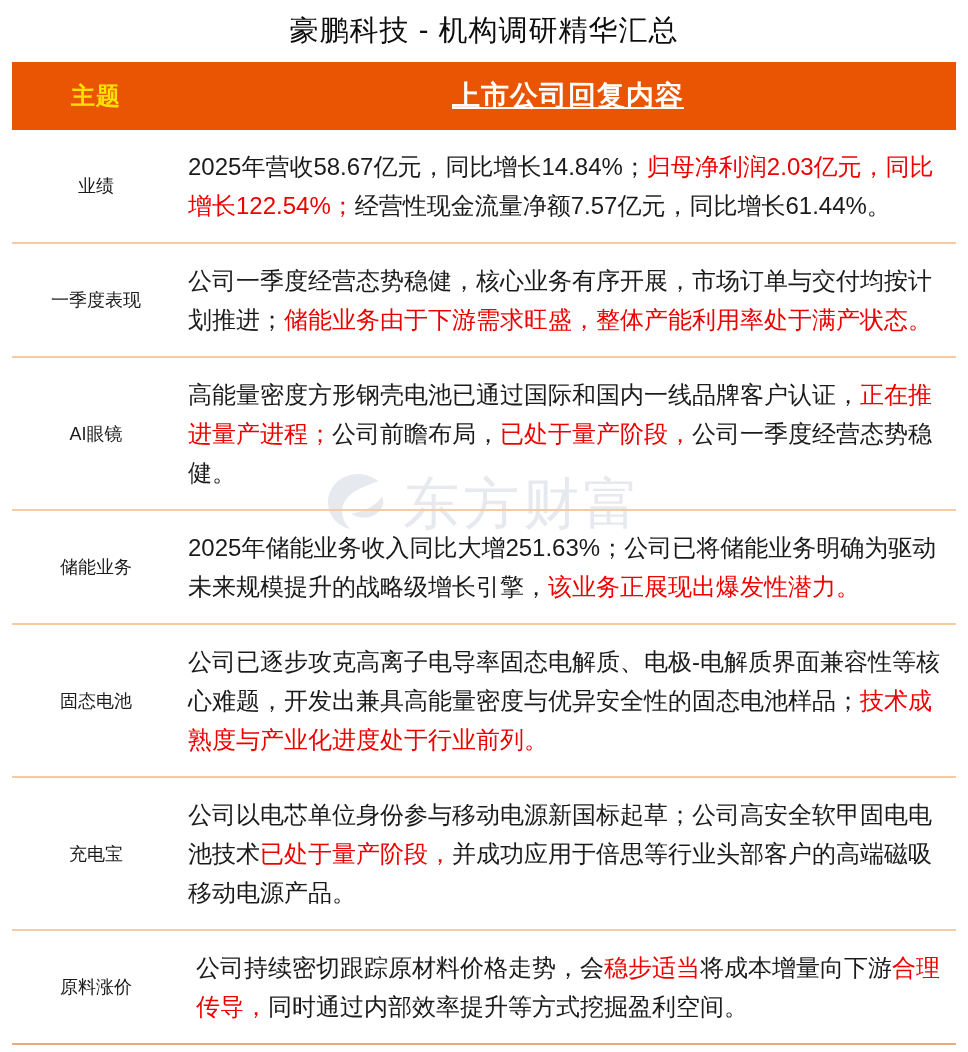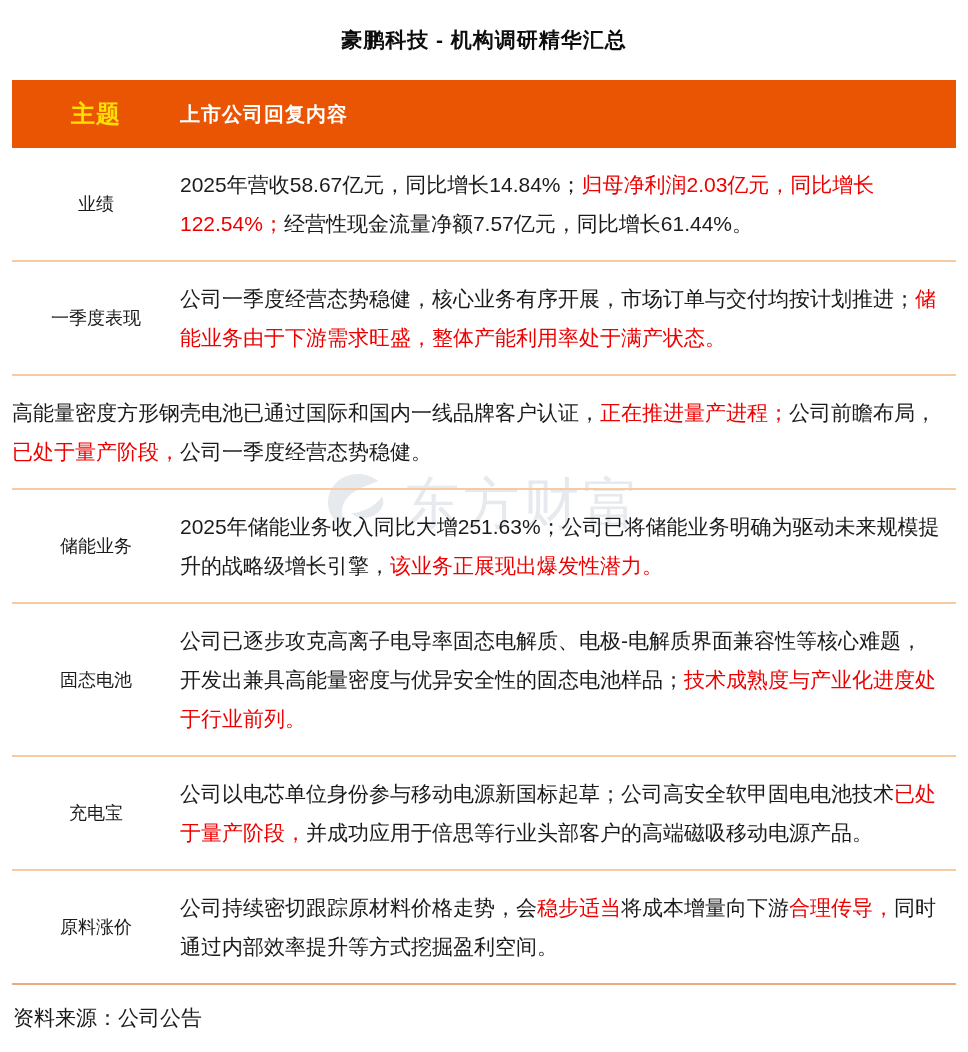--- a/index.html
+++ b/index.html
@@ -11,44 +11,45 @@
     --divider:#F6CBA4;
     --footer-divider:#EAA97E;
   }
   *{box-sizing:border-box;}
   html,body{margin:0;padding:0;}
   body{
     width:968px;height:1052px;background:#ffffff;overflow:hidden;position:relative;
     font-family:"Liberation Sans","DejaVu Sans",sans-serif;color:var(--ink);
   }
   .title-bar{
-    height:80px;display:flex;align-items:center;justify-content:center;
-    font-size:21px;font-weight:700;color:#0d0d0d;letter-spacing:1px;
+    height:62px;display:flex;align-items:center;justify-content:center;
+    font-size:29px;font-weight:400;color:#0d0d0d;letter-spacing:1px;
     position:relative;z-index:1;
   }
   .table{margin:0 12px;position:relative;z-index:1;border-bottom:2px solid var(--footer-divider);}
   .thead{
     background:var(--header-bg);height:68px;display:flex;align-items:center;
   }
   .th-topic{
     width:168px;flex-shrink:0;text-align:center;color:var(--topic-header);
     font-size:24px;font-weight:700;letter-spacing:1px;
   }
   .th-content{
-    flex:1;text-align:left;color:var(--content-header);
-    font-size:20px;font-weight:700;letter-spacing:1px;
+    flex:1;text-align:center;color:var(--content-header);
+    font-size:28px;font-weight:700;letter-spacing:1px;text-decoration:underline;
   }
   .row{display:flex;align-items:center;padding:17px 0;border-bottom:2px solid var(--divider);}
-  .row:last-child{border-bottom:none;}
+  .row:last-child{border-bottom:none;gap:8px;}
   .cell-topic{
     width:168px;flex-shrink:0;text-align:center;font-size:18px;color:var(--ink);
   }
   .cell-content{
-    flex:1;font-size:21px;line-height:39px;color:var(--ink);padding-right:14px;
+    flex:1;font-size:24px;line-height:39px;color:var(--ink);padding-right:14px;
     text-align:left;
+    margin-left:8px;
   }
   .seg{color:var(--ink);}
   .seg.red{color:var(--red);}
   .footer{
     padding:19px 13px;font-size:21px;color:var(--ink);position:relative;z-index:1;
   }
   .watermark{
     position:absolute;top:462px;left:50%;transform:translateX(-52%);
     display:flex;align-items:center;gap:6px;z-index:0;opacity:0.55;
     color:#D3D9E3;pointer-events:none;white-space:nowrap;
@@ -79,20 +80,21 @@
   <div id="rows">
       <div class="row">
         <div class="cell-topic">业绩</div>
         <div class="cell-content"><span class="seg">2025年营收58.67亿元，同比增长14.84%；</span><span class="seg red">归母净利润2.03亿元，同比增长122.54%；</span><span class="seg">经营性现金流量净额7.57亿元，同比增长61.44%。</span></div>
       </div>
       <div class="row">
         <div class="cell-topic">一季度表现</div>
         <div class="cell-content"><span class="seg">公司一季度经营态势稳健，核心业务有序开展，市场订单与交付均按计划推进；</span><span class="seg red">储能业务由于下游需求旺盛，整体产能利用率处于满产状态。</span></div>
       </div>
       <div class="row">
+        <div class="cell-topic">AI眼镜</div>
         <div class="cell-content"><span class="seg">高能量密度方形钢壳电池已通过国际和国内一线品牌客户认证，</span><span class="seg red">正在推进量产进程；</span><span class="seg">公司前瞻布局，</span><span class="seg red">已处于量产阶段，</span><span class="seg">公司一季度经营态势稳健。</span></div>
       </div>
       <div class="row">
         <div class="cell-topic">储能业务</div>
         <div class="cell-content"><span class="seg">2025年储能业务收入同比大增251.63%；公司已将储能业务明确为驱动未来规模提升的战略级增长引擎，</span><span class="seg red">该业务正展现出爆发性潜力。</span></div>
       </div>
       <div class="row">
         <div class="cell-topic">固态电池</div>
         <div class="cell-content"><span class="seg">公司已逐步攻克高离子电导率固态电解质、电极-电解质界面兼容性等核心难题，开发出兼具高能量密度与优异安全性的固态电池样品；</span><span class="seg red">技术成熟度与产业化进度处于行业前列。</span></div>
       </div>

